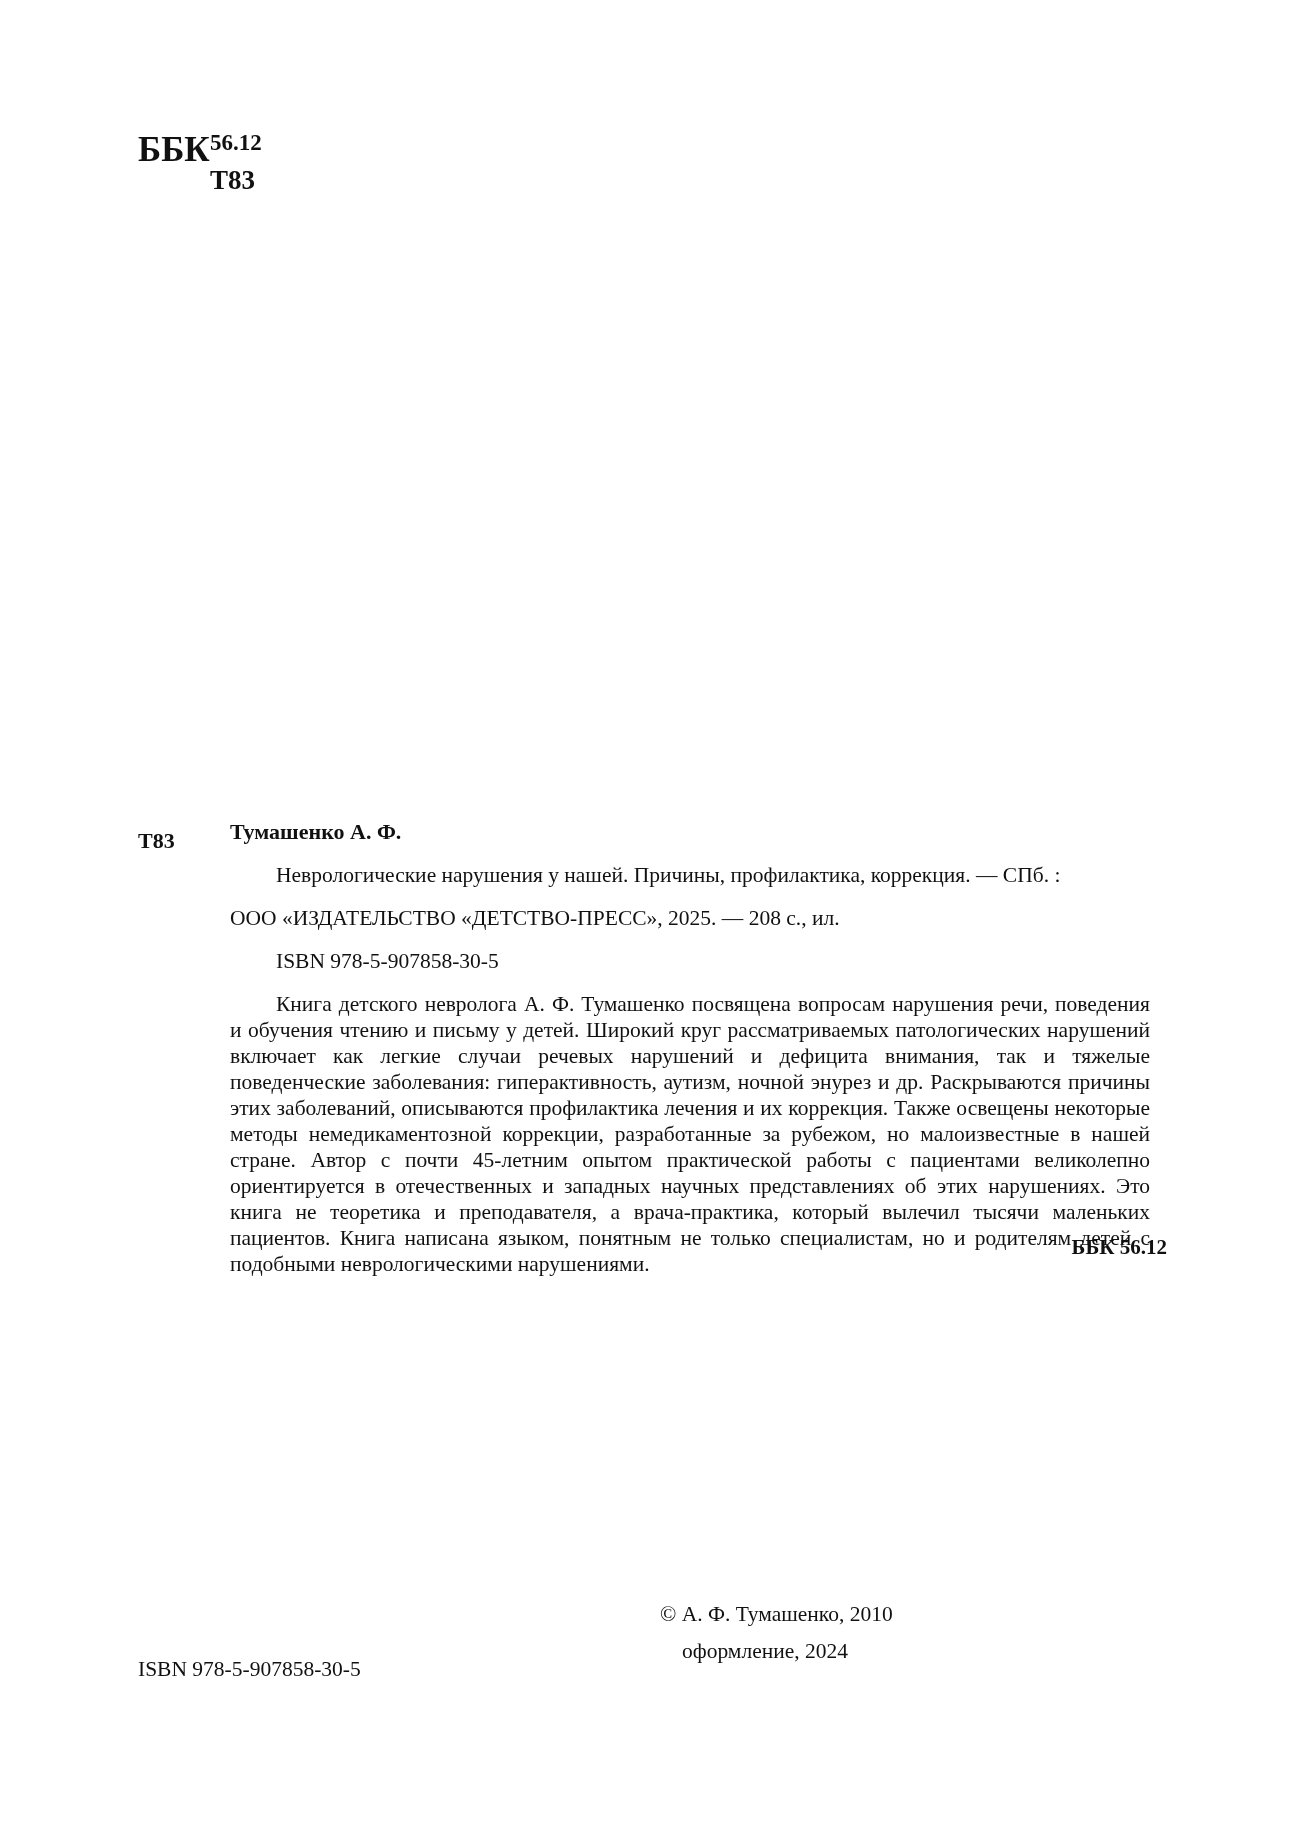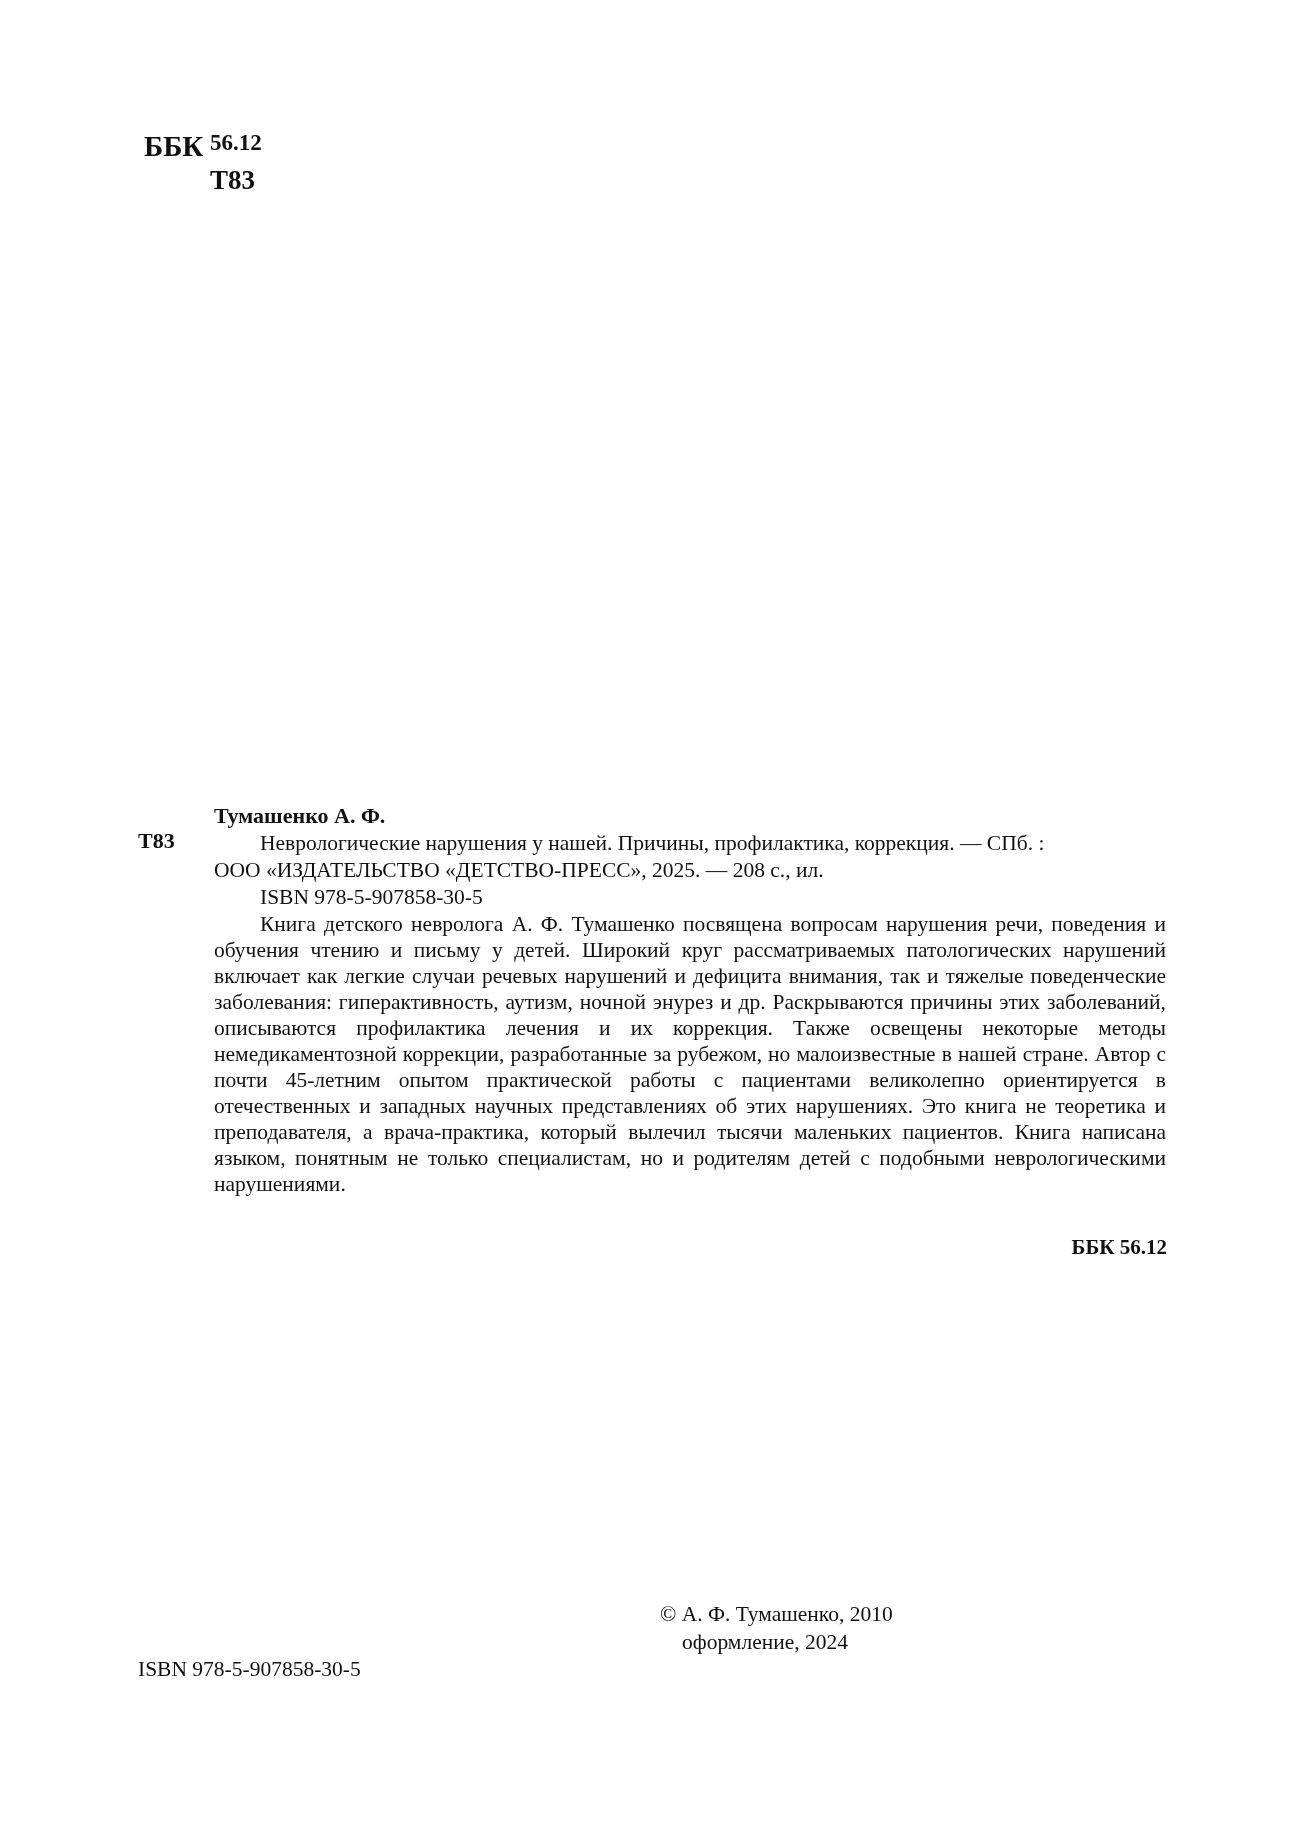--- a/index.html
+++ b/index.html
@@ -12,39 +12,39 @@
     height: 1835px;
     position: relative;
     overflow: hidden;
     font-family: "Liberation Serif", "DejaVu Serif", serif;
     color: #111111;
   }
   .abs { position: absolute; }
   .bold { font-weight: bold; }
 
   
-  .top-bbk-label { left: 144px; top: 130px; font-size: 29px; }
+  .top-bbk-label { left: 138px; top: 130px; font-size: 35px; }
   .top-bbk-code  { left: 210px; top: 130px; font-size: 23px; }
   .top-author-mark { left: 210px; top: 165px; font-size: 27px; }
 
   
   .biblio {
     left: 213px;
     top: 802px;
     width: 954px;
     font-size: 21.5px;
     line-height: 26px;
   }
   .biblio .author-heading {
     font-weight: bold;
     font-size: 22px;
   }
   .biblio .indent { text-indent: 46px; }
   .biblio .justify { text-align: justify; }
-  .biblio p { margin: 1px; }
+  .biblio p { margin: 17px; }
   .mark-left {
     left: 138px;
     top: 828px;
     font-size: 22px;
     line-height: 26px;
   }
   .bbk-bottom {
     right: 133px;
     top: 1235px;
     font-size: 21px;
@@ -55,21 +55,21 @@
     left: 138px;
     top: 1657px;
     font-size: 21.5px;
   }
   .copyright {
     left: 660px;
     top: 1600px;
     font-size: 21.5px;
     line-height: 28px;
   }
-  .copyright .cont { padding-left: 22px; }
+  .copyright .cont { padding-left: 22px; margin-top: 9px; }
 </style>
 </head>
 <body>
 
 <div class="abs bold top-bbk-label">ББК</div>
 <div class="abs bold top-bbk-code">56.12</div>
 <div class="abs bold top-author-mark">Т83</div>
 
 <div class="abs bold mark-left">Т83</div>
 

